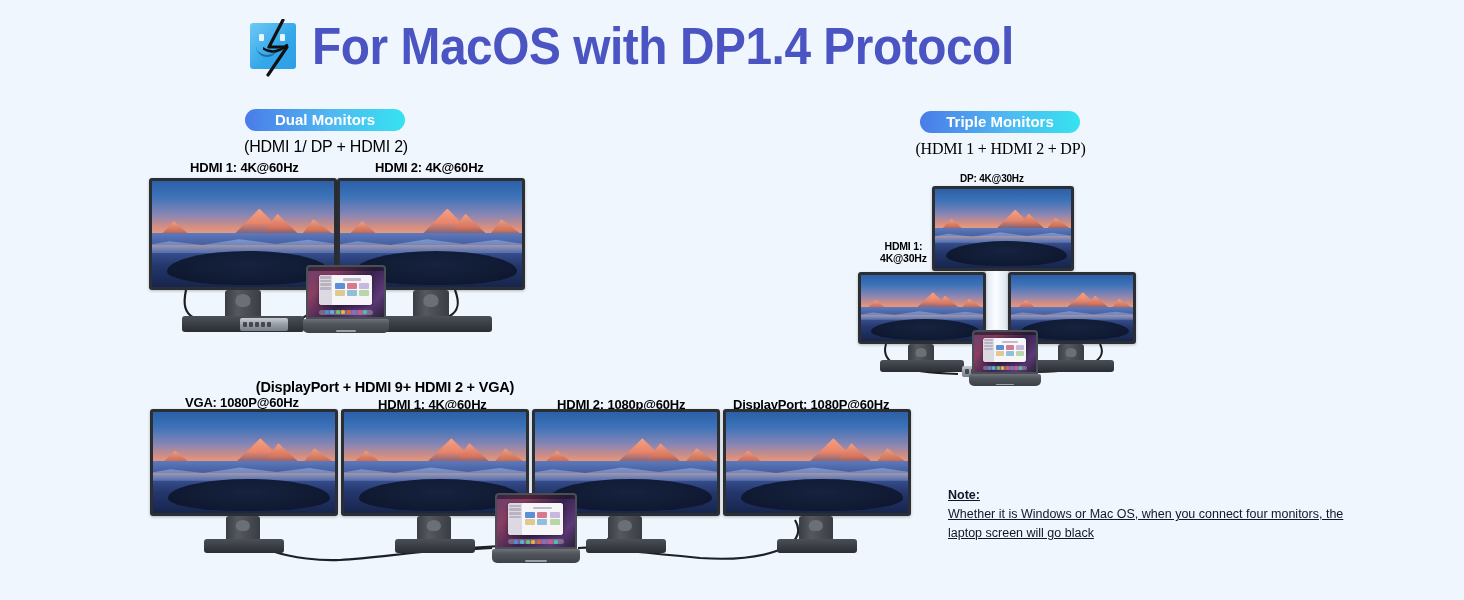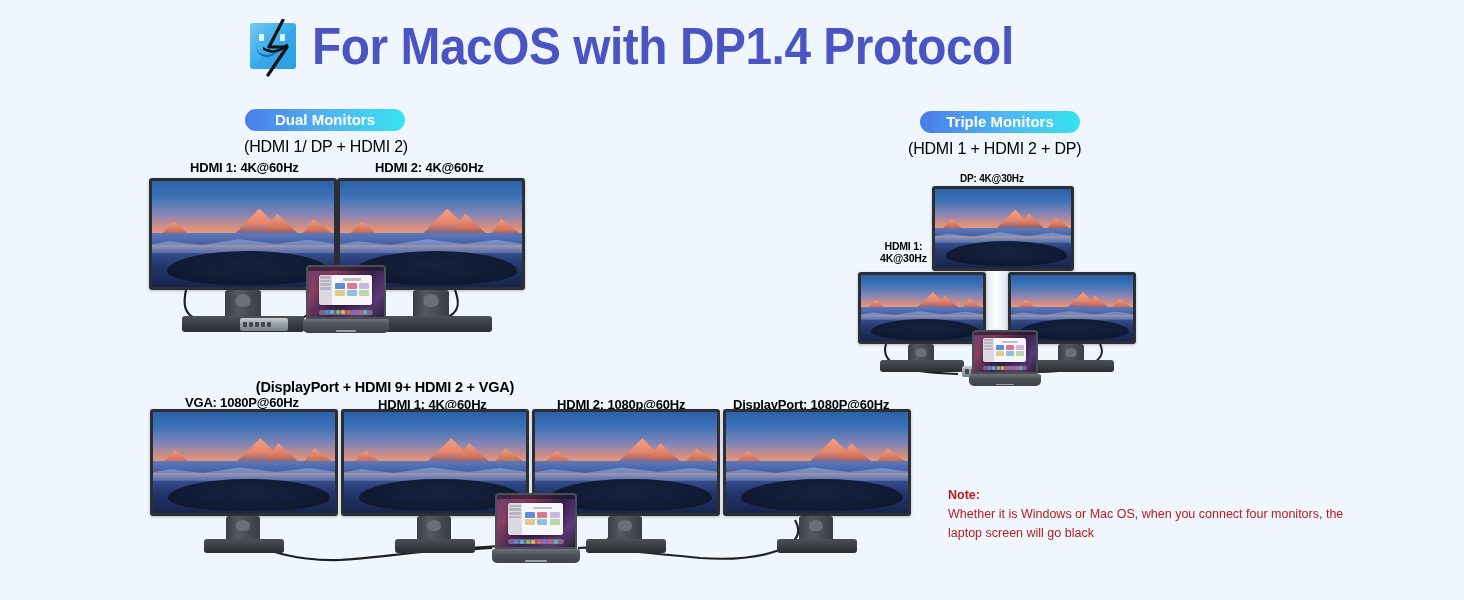--- a/index.html
+++ b/index.html
@@ -173,22 +173,22 @@
     position: absolute; background: linear-gradient(180deg,#c9ccd1 0%,#9aa0a7 48%,#787e86 100%);
     border-radius: 2px; display:flex; align-items:center; gap:2px; padding:0 3px;
   }
   .hub s { display:block; width:4px; height:40%; background:#44484e; border-radius:1px; }
 
   
   svg.cables { position:absolute; inset:0; width:100%; height:100%; pointer-events:none; }
 
   
   .note {
-    position:absolute; color:#b91c1c; font-size:12.5px; line-height:19px;
-    font-weight: 500; width: 430px;
+    position:absolute; color:#0f172a; font-size:12.5px; line-height:19px;
+    font-weight: 500; width: 430px; text-decoration: underline;
   }
   .note .hd { font-weight:700; }
 </style>
 </head>
 <body>
 
 <div class="stage">
 
   <div class="title-row">
     <div class="finder-icon">
@@ -288,21 +288,21 @@
           <i style="background:#e0603f"></i>
           <i style="background:#8a6ad0"></i>
         <i style="background:#d05a8a"></i>
           <i style="background:#4fc0a8"></i>
       </div>
     </div>
     <div class="base-kb" style="height:14px;"></div>
   </div>
 
   <div class="badge" style="left:920px; top:111px; width:160px;">Triple Monitors</div>
-  <div class="caption sub-caption" style="left:908px; top:140px; width:185px; ">(HDMI 1 + HDMI 2 + DP)</div>
+  <div class="caption sub-caption" style="left:908px; top:140px; width:185px; text-align:center;font-family:Liberation Serif, serif;">(HDMI 1 + HDMI 2 + DP)</div>
   <div class="caption mon-label tiny" style="left:960px; top:173px;">DP: 4K@30Hz</div>
   <div class="caption mon-label sm" style="left:880px; top:240px; text-align:center;">HDMI 1:
 4K@30Hz</div>
   <div class="caption mon-label sm" style="left:1073px; top:240px; text-align:right;margin-top:34px;">HDMI 2:
 4k@30Hz</div>
 
   <svg class="cables">
     <path d="M886 344 C 880 364, 900 372, 958 374" fill="none" stroke="#1c1f24" stroke-width="2"></path>
     <path d="M1100 344 C 1110 364, 1080 372, 1028 372" fill="none" stroke="#1c1f24" stroke-width="2"></path>
     <path d="M1006 366 C 1000 370, 992 372, 986 372" fill="none" stroke="#1c1f24" stroke-width="2"></path>

